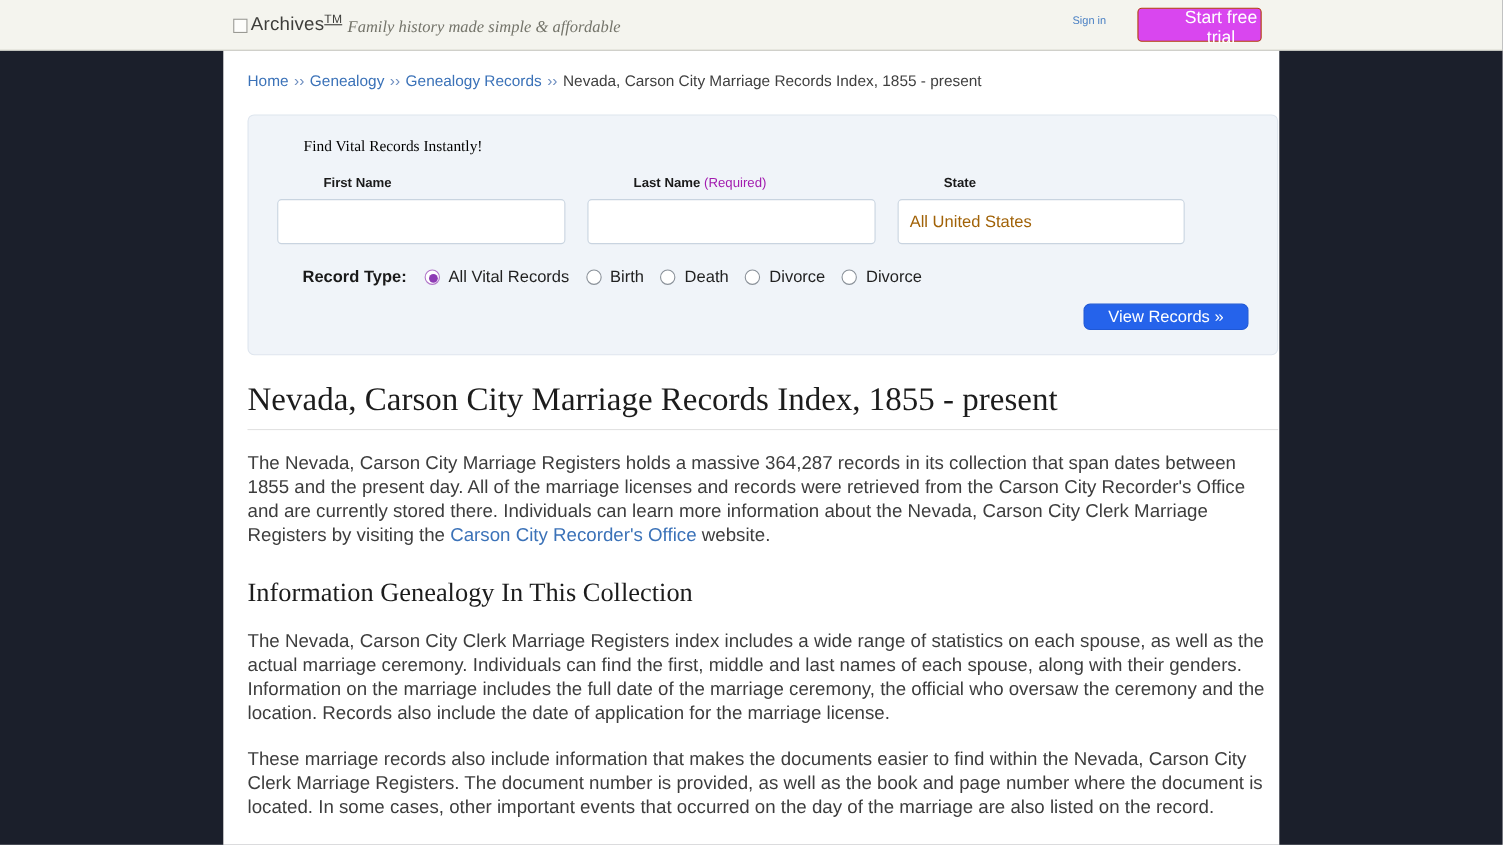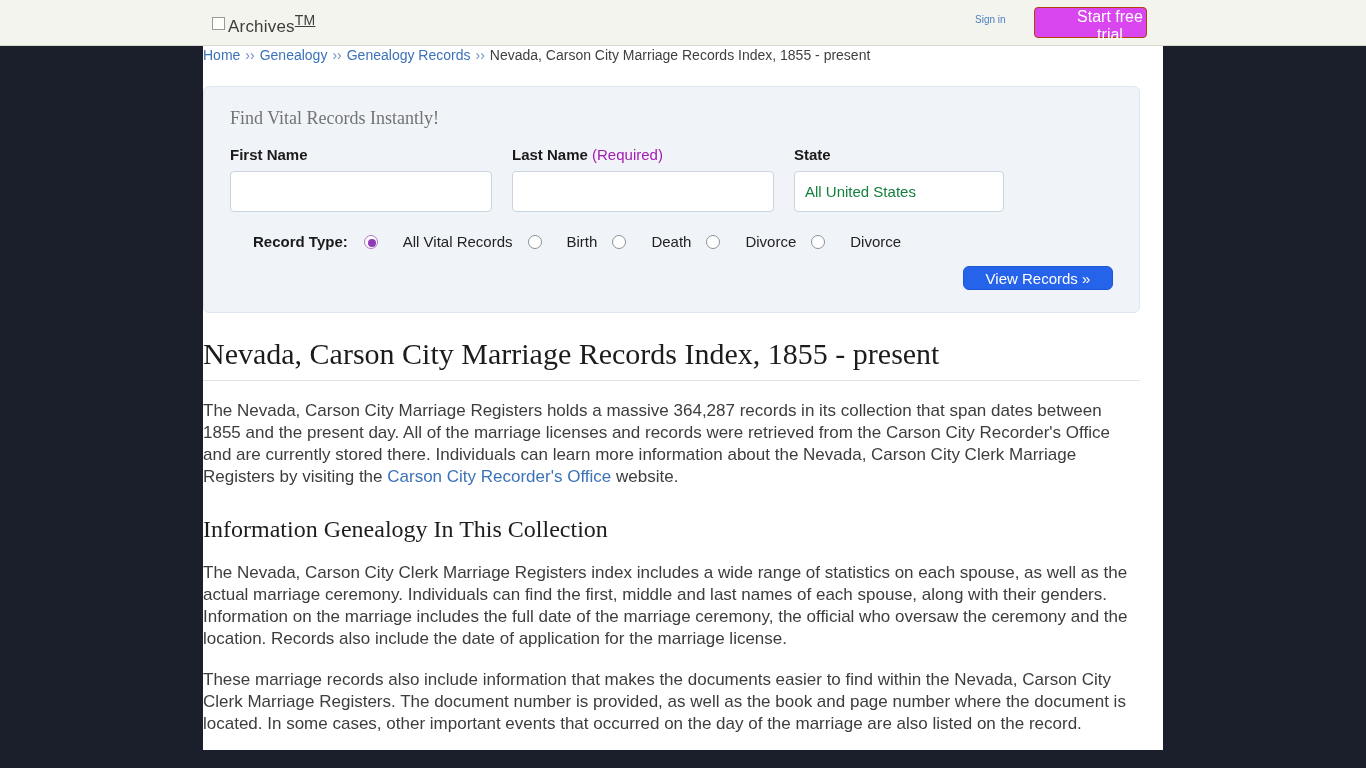--- a/index.html
+++ b/index.html
@@ -18,88 +18,89 @@
     background: #f4f4ee;
     border-bottom: 1px solid #d9d9d0;
     z-index: 2;
   }
   .logo-wrap { position: absolute; left: 212px; top: 12px; display: flex; align-items: flex-start; }
   .logo-img {
     width: 13px; height: 13px; margin-top: 5px; margin-right: 3px;
     border: 1px solid #9a9a94; background: #fdfdfb;
   }
   .logo-text { font-size: 17px; color: #3d3d3a; letter-spacing: 0.2px; }
-  .logo-text sup { font-size: 14px; text-decoration: underline; }
+  .logo-text sup { font-size: 11px; text-decoration: underline; }
   .tagline {
     position: absolute; left: 316px; top: 17px;
     font-family: "Liberation Serif", "DejaVu Serif", serif;
     font-style: italic; font-size: 15px; color: #74746a;
   }
   .signin {
     position: absolute; left: 975px; top: 14px;
     color: #4a80c4; font-size: 10px; text-decoration: none; cursor: pointer;
   }
   .trial-btn {
     position: absolute; left: 1034px; top: 7px;
     width: 113px; height: 31px;
     background: #d946ef; border: 1px solid #b24009; border-radius: 4px;
     color: #ffffff; font-size: 16px; font-family: "Liberation Sans", sans-serif;
     cursor: pointer;
     padding-left: 39px;
   }
 
   
   .page {
-    position: absolute; top: 28px; left: 203px;
+    position: absolute; top: 46px; left: 203px;
     width: 960px; height: 722px;
     background: #ffffff;
-    padding: 0 0;
+    padding: 0 22px;
   }
 
   
   .breadcrumb { padding-top: 19px; font-size: 14px; color: #3f3f3f; }
   .breadcrumb a { color: #3b72b8; text-decoration: none; cursor: pointer; }
   .crumb-sep { color: #6f8fc0; margin: 0 5px; }
 
   
   .search-card {
     margin-top: 23px;
     width: 937px;
     background: #f0f4f9;
     border: 1px solid #dee5ee;
     border-radius: 6px;
     padding: 21px 26px 22px 26px;
   }
   .card-title {
     font-family: "Liberation Serif", "DejaVu Serif", serif;
-    font-size: 18px; font-weight: 400; color: #737373;
+    font-size: 14px; font-weight: 400; color: #000000;
     margin-bottom: 17px;
+    margin-left: 24px;
   }
   .fields-row { display: flex; }
   .field { margin-right: 20px; }
   .field:last-child { margin-right: 0; }
-  .field-label { font-size: 15px; font-weight: bold; color: #1a1a1a; margin-bottom: 8px; }
+  .field-label { font-size: 12px; font-weight: bold; color: #1a1a1a; margin-bottom: 8px; margin-left: 42px; }
   .field-label .req { font-weight: normal; color: #a21caf; }
   .text-input {
     width: 262px; height: 41px;
     background: #ffffff; border: 1px solid #c9d4e0; border-radius: 4px;
     font-size: 15px; color: #333; padding: 0 10px;
     font-family: "Liberation Sans", sans-serif;
   }
   .select-box {
-    width: 210px; height: 41px;
+    width: 261px; height: 41px;
     background: #ffffff; border: 1px solid #c9d4e0; border-radius: 4px;
-    font-size: 15px; color: #15803d;
+    font-size: 15px; color: #a16207;
     display: flex; align-items: center; padding: 0 10px;
     cursor: pointer;
   }
 
   .record-type-row { display: flex; align-items: center; margin-top: 21px; margin-left: 23px; }
   .rt-label { font-size: 15px; font-weight: bold; color: #1a1a1a; margin-right: 16px; }
-  .radio-item { display: flex; align-items: center; margin-right: 15px; cursor: pointer; gap: 17px; }
+  .radio-item { display: flex; align-items: center; margin-right: 15px; cursor: pointer; }
   .radio-circle {
     width: 14px; height: 14px; border-radius: 50%;
     border: 1px solid #8a9199; background: #fff;
     margin-right: 8px; position: relative; flex: 0 0 auto;
   }
   .radio-circle.selected { border-color: #b175c9; }
   .radio-circle.selected::after {
     content: ""; position: absolute; left: 3px; top: 3px;
     width: 8px; height: 8px; border-radius: 50%;
     background: #8e3bb5;
@@ -136,20 +137,21 @@
   }
 </style>
 </head>
 <body>
 
 <div class="topbar">
   <div class="logo-wrap">
     <span class="logo-img"></span>
     <span class="logo-text"><span>Archives</span><sup>TM</sup></span>
   </div>
+  <span class="tagline">Family history made simple &amp; affordable</span>
   <a class="signin">Sign in</a>
   <button class="trial-btn">Start free trial</button>
 </div>
 
 <div class="page">
 
   <div class="breadcrumb">
     <a>Home</a><span class="crumb-sep">››</span><a>Genealogy</a><span class="crumb-sep">››</span><a>Genealogy Records</a><span class="crumb-sep">››</span><span>Nevada, Carson City Marriage Records Index, 1855 - present</span>
   </div>
 

